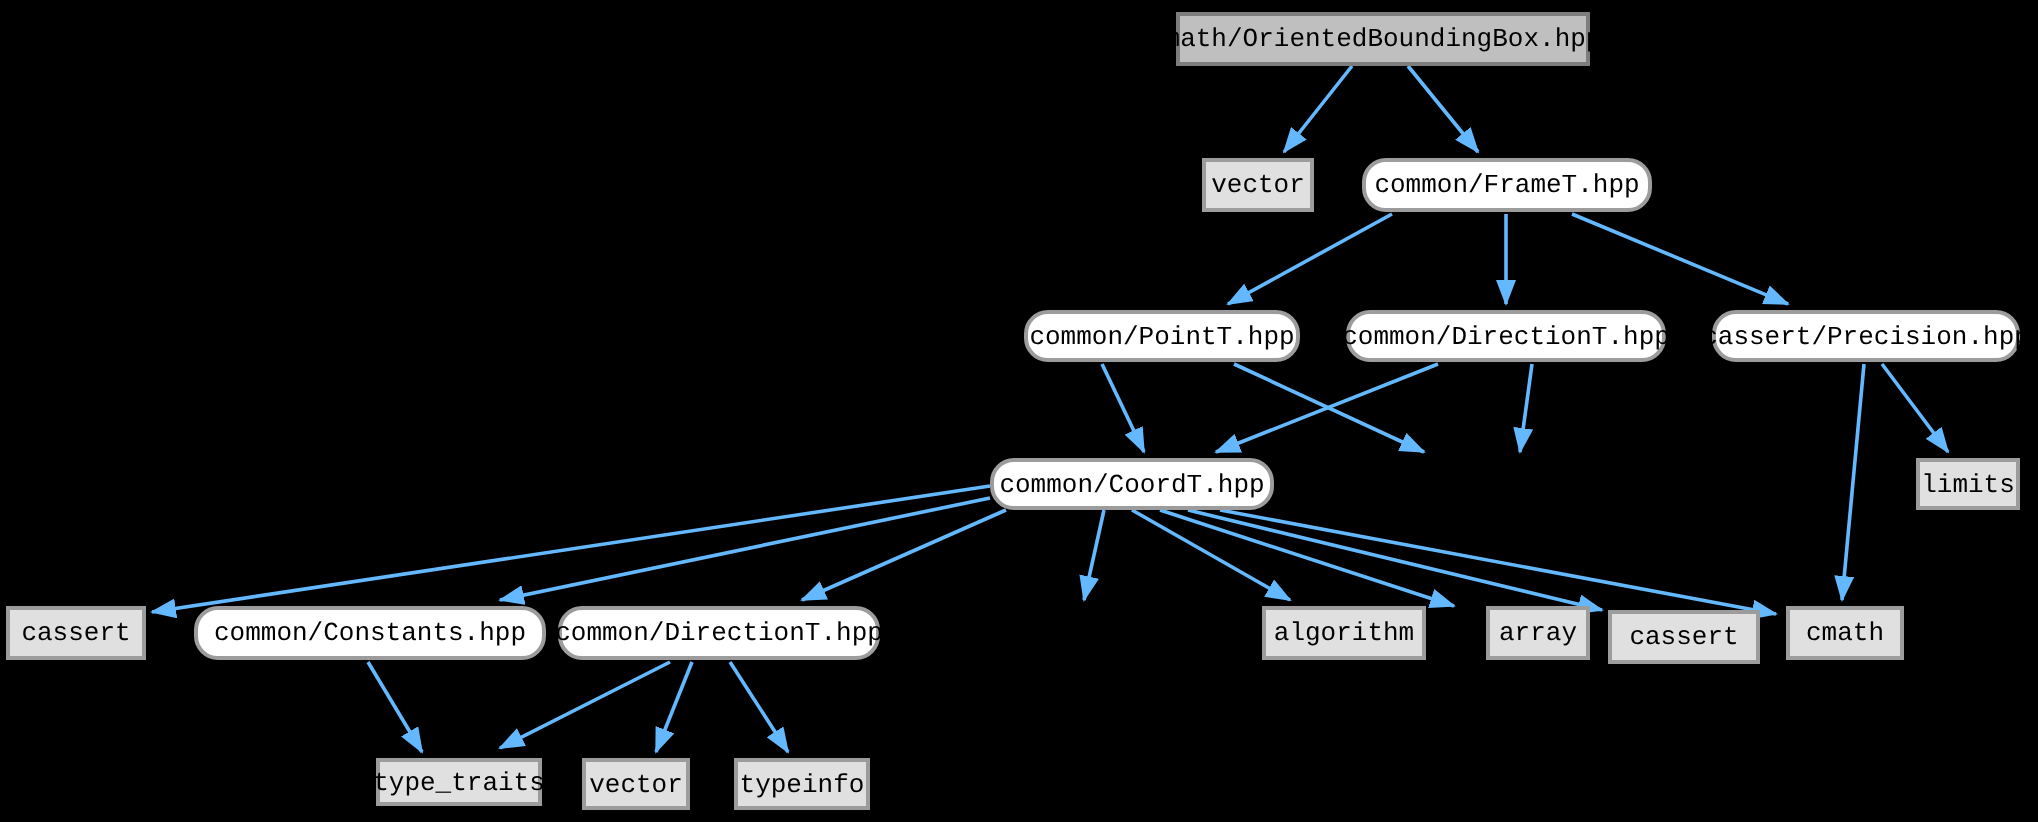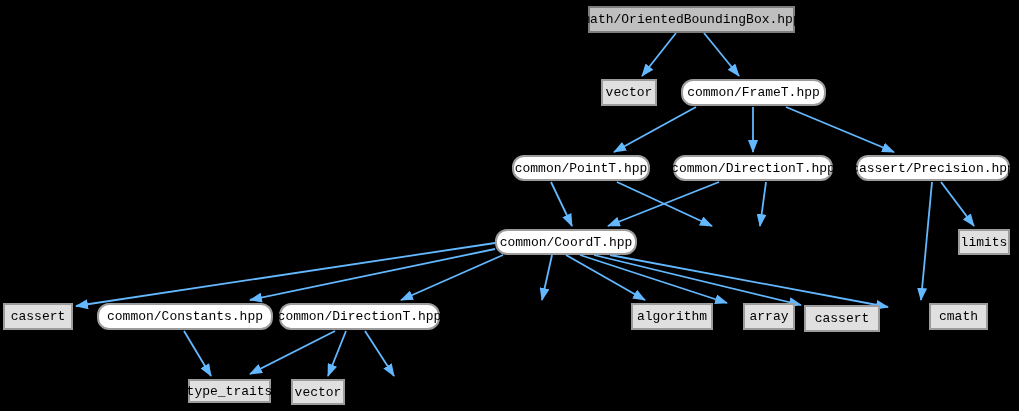--- a/index.html
+++ b/index.html
@@ -93,16 +93,17 @@
     <div class="node file" style="left: 673px; top: 155px; width: 160px; height: 26px;">common/DirectionT.hpp</div>
     <div class="node file" style="left: 856px; top: 155px; width: 154px; height: 26px;">cassert/Precision.hpp</div>
     <div class="node file" style="left: 495px; top: 229px; width: 142px; height: 26px;">common/CoordT.hpp</div>
     <div class="node leaf" style="left: 958px; top: 229px; width: 52px; height: 26px;">limits</div>
     <div class="node leaf" style="left: 3px; top: 303px; width: 70px; height: 27px;">cassert</div>
     <div class="node file" style="left: 97px; top: 303px; width: 176px; height: 27px;">common/Constants.hpp</div>
     <div class="node file" style="left: 279px; top: 303px; width: 161px; height: 27px;">common/DirectionT.hpp</div>
     <div class="node leaf" style="left: 631px; top: 303px; width: 82px; height: 27px;">algorithm</div>
     <div class="node leaf" style="left: 731px; top: 303px; width: 52px; height: 27px; margin-left: 12px;">array</div>
     <div class="node leaf" style="left: 804px; top: 305px; width: 76px; height: 27px;">cassert</div>
-    <div class="node leaf" style="left: 893px; top: 303px; width: 59px; height: 27px; margin-left: 36px;">cmath</div>
+    <div class="node leaf" style="left: 893px; top: 303px; width: 59px; height: 27px;">cmath</div>
     <div class="node leaf" style="left: 188px; top: 379px; width: 83px; height: 24px;">type_traits</div>
     <div class="node leaf" style="left: 291px; top: 379px; width: 54px; height: 26px;">vector</div>
+    <div class="node leaf" style="left: 367px; top: 379px; width: 68px; height: 26px;">typeinfo</div>
   </div>
 
 </body></html>

